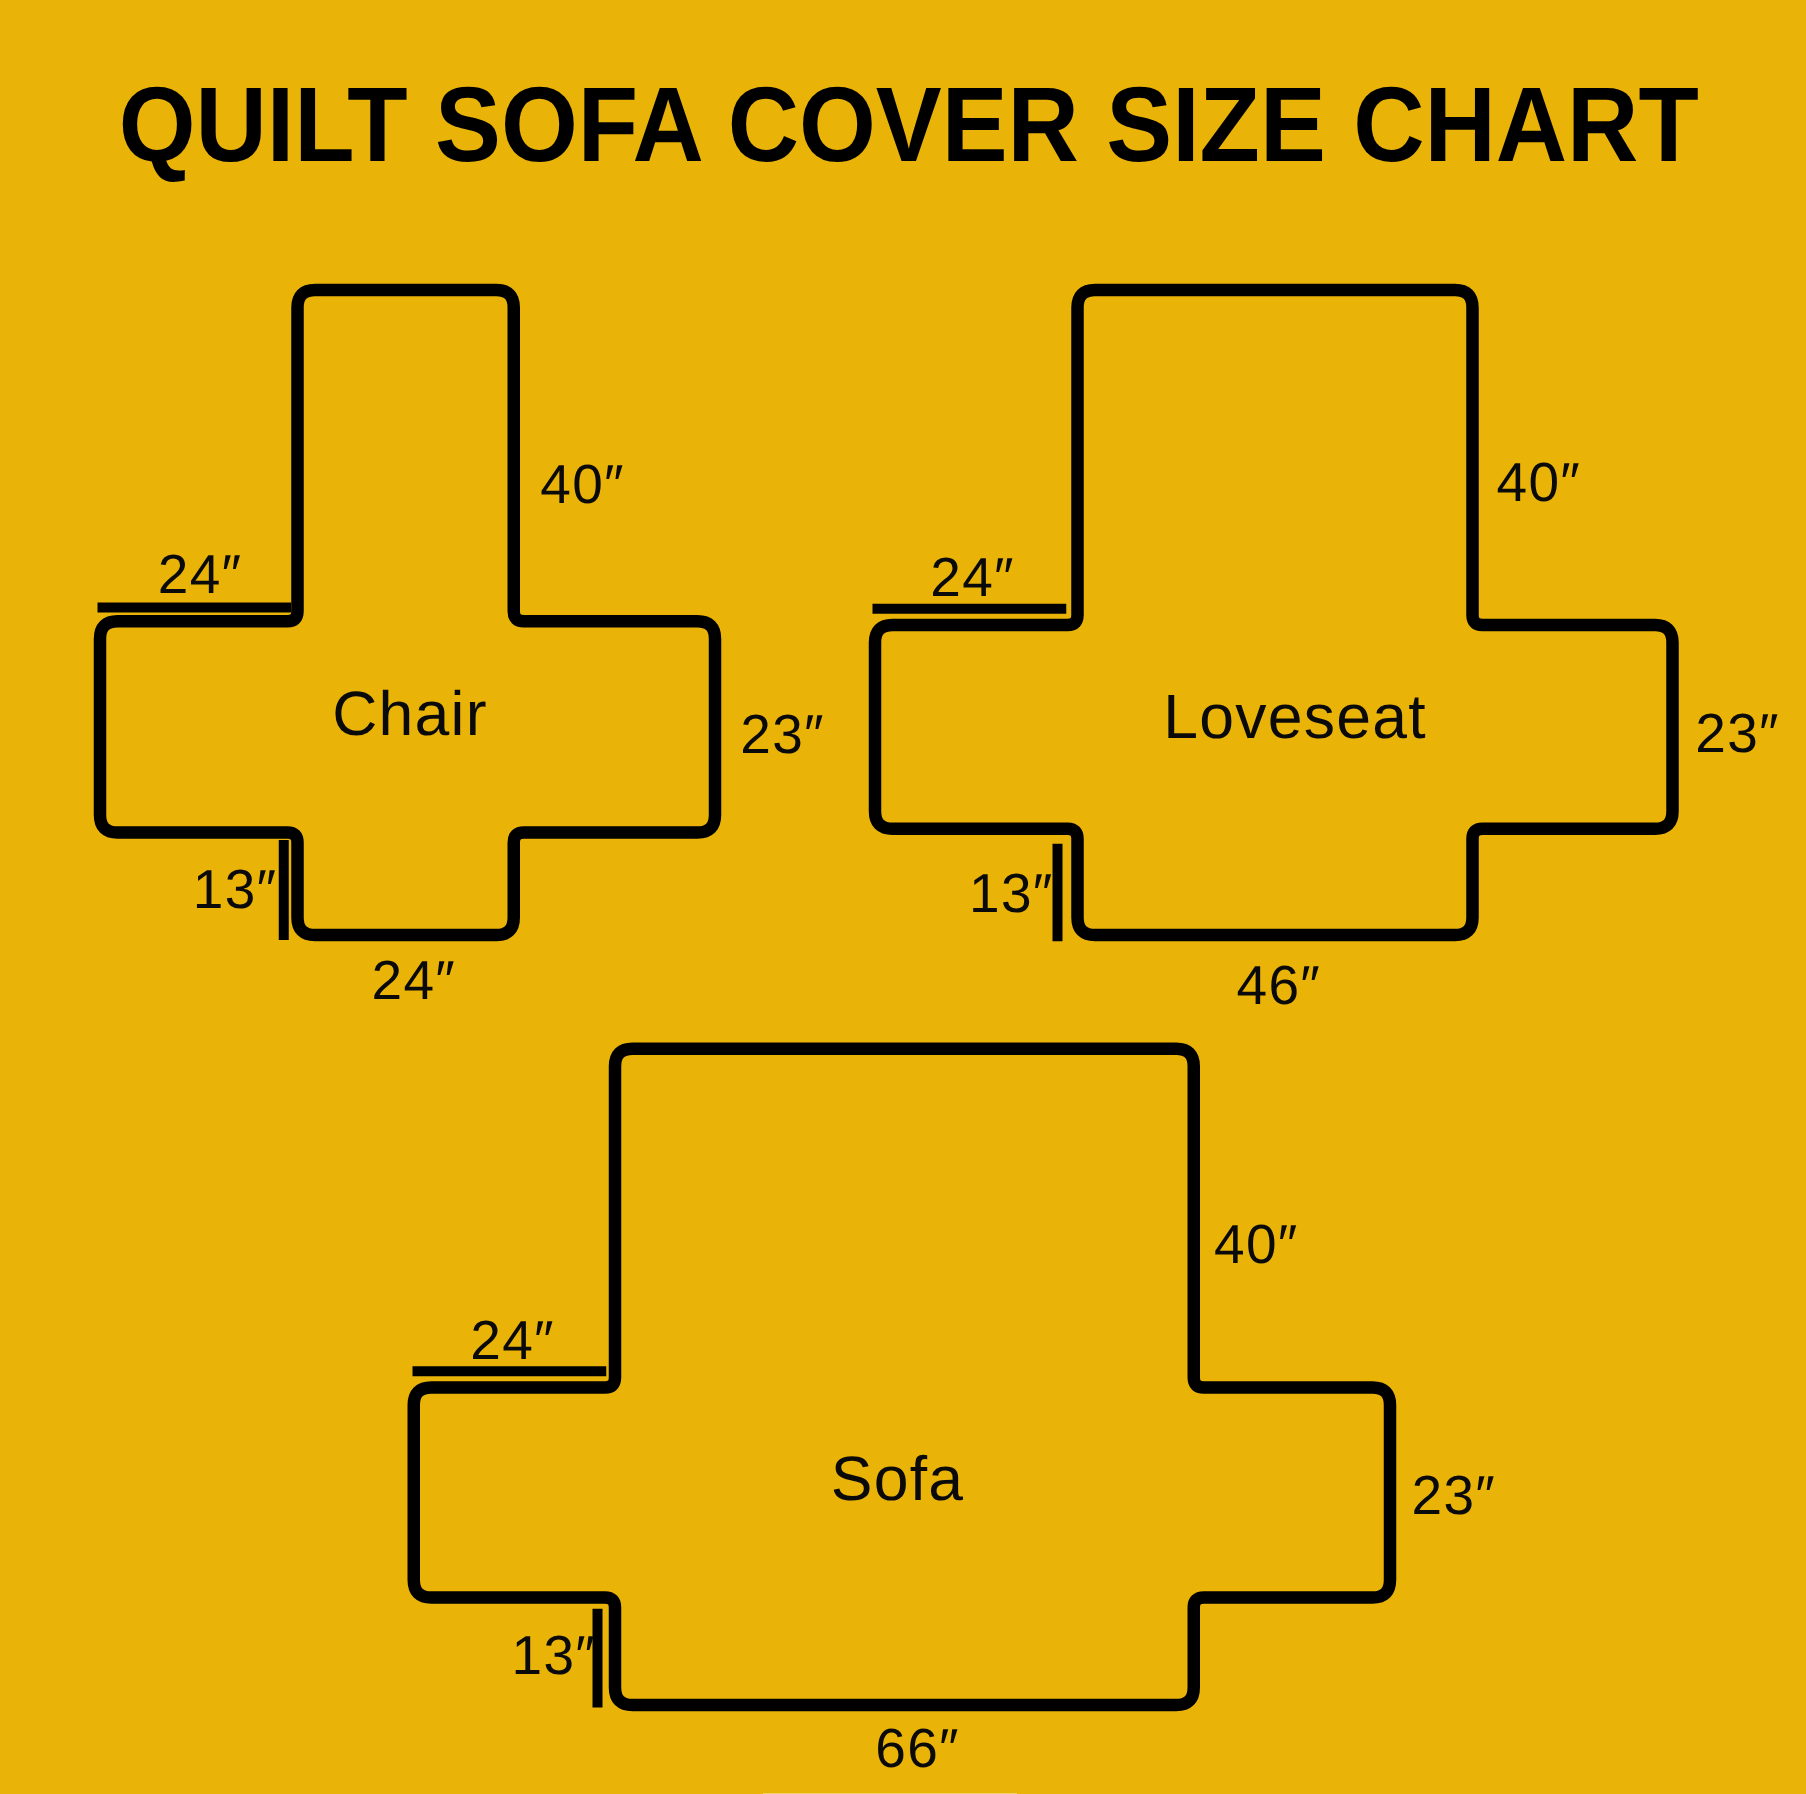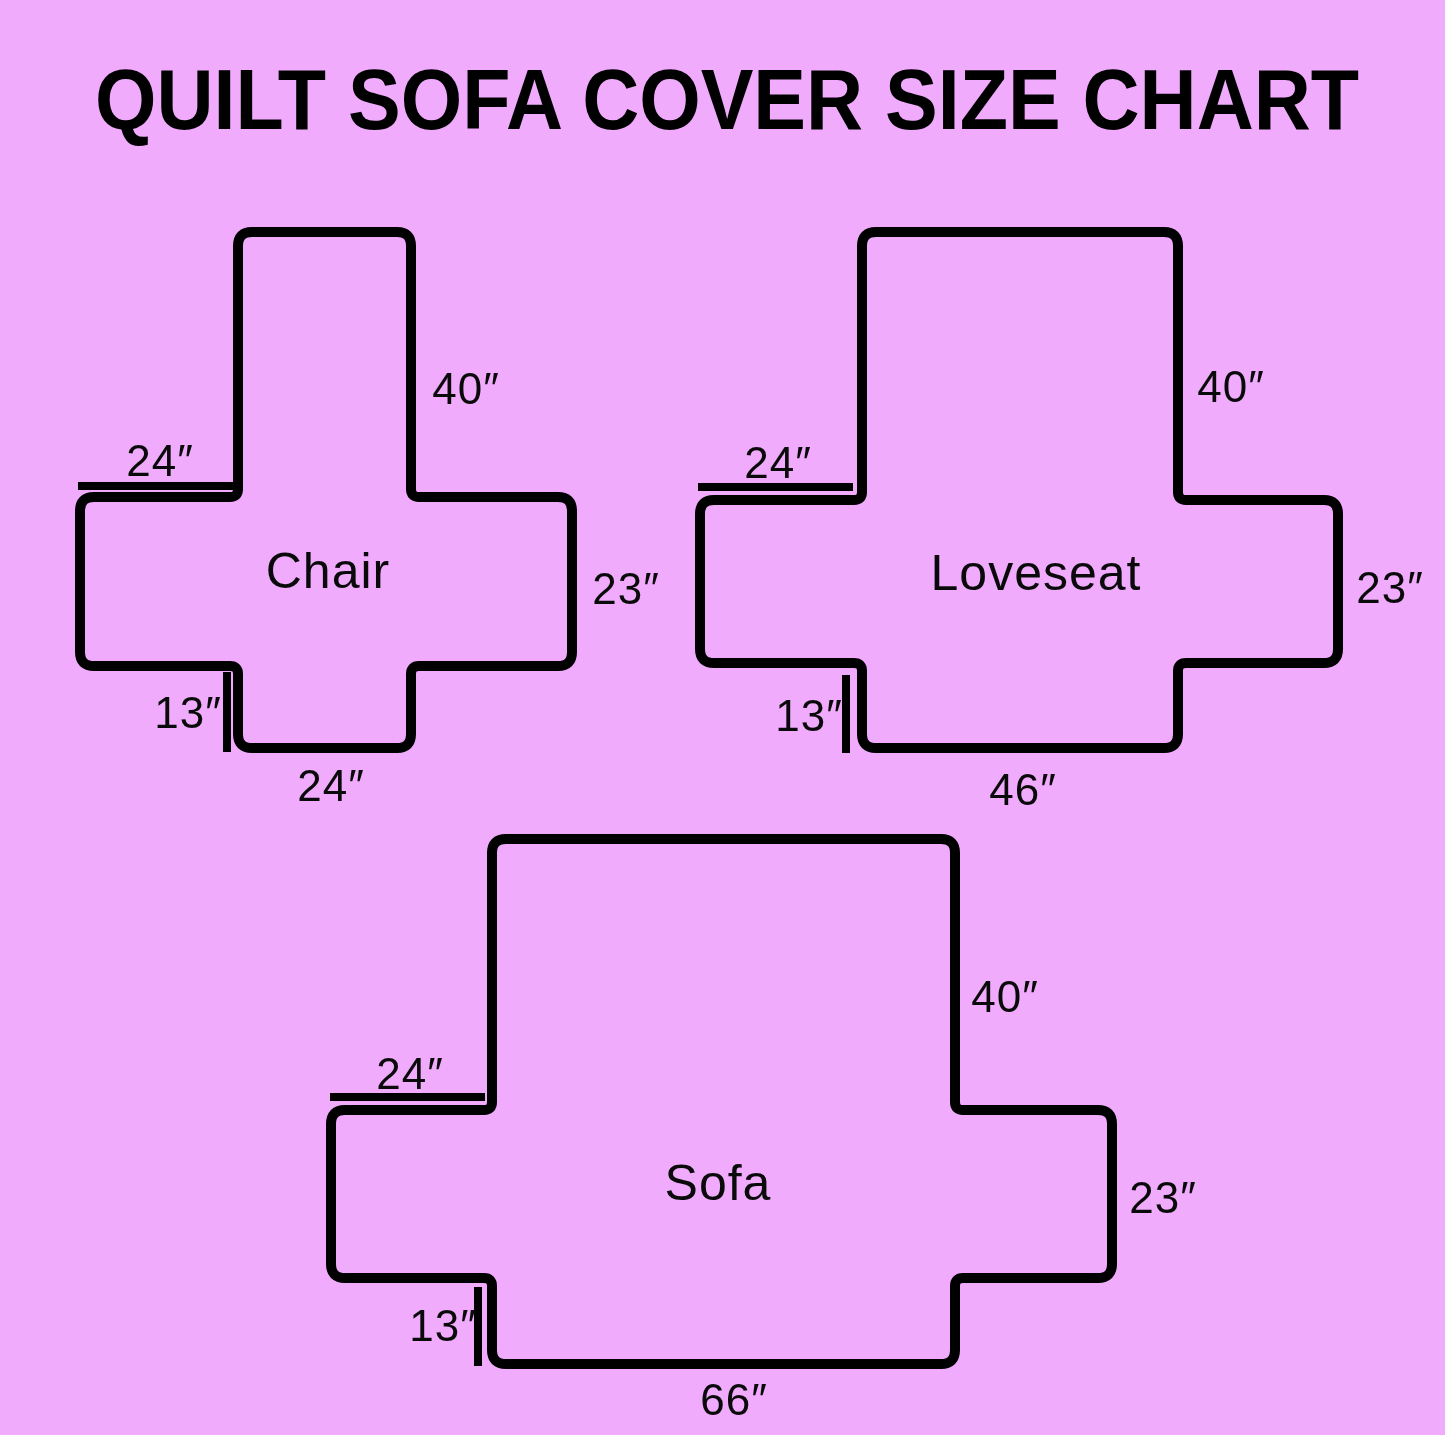--- a/index.html
+++ b/index.html
@@ -1,16 +1,16 @@
 <!DOCTYPE html>
 <html><head>
 <meta charset="utf-8">
 <style>
   html,body{margin:0;padding:0;background:#ffffff;}
-  .stage{position:relative;width:1445px;height:1435px;background:#f0abfc;overflow:hidden;}
+  .stage{position:relative;width:1445px;height:1435px;background:#eab308;overflow:hidden;}
   svg{display:block;}
   .outline{fill:none;stroke:#000000;stroke-width:10;stroke-linejoin:round;stroke-linecap:round;}
   .dim{stroke:#000000;stroke-width:8;stroke-linecap:butt;}
   text{font-family:"Liberation Sans","DejaVu Sans",sans-serif;fill:#0a0a0a;}
   .title-text{font-size:85px;font-weight:bold;text-anchor:middle;fill:#000000;}
   .dim-text{font-size:44px;text-anchor:middle;dominant-baseline:central;letter-spacing:1px;}
   .name-text{font-size:50px;text-anchor:middle;dominant-baseline:central;letter-spacing:1px;}
 </style>
 </head>
 <body>

